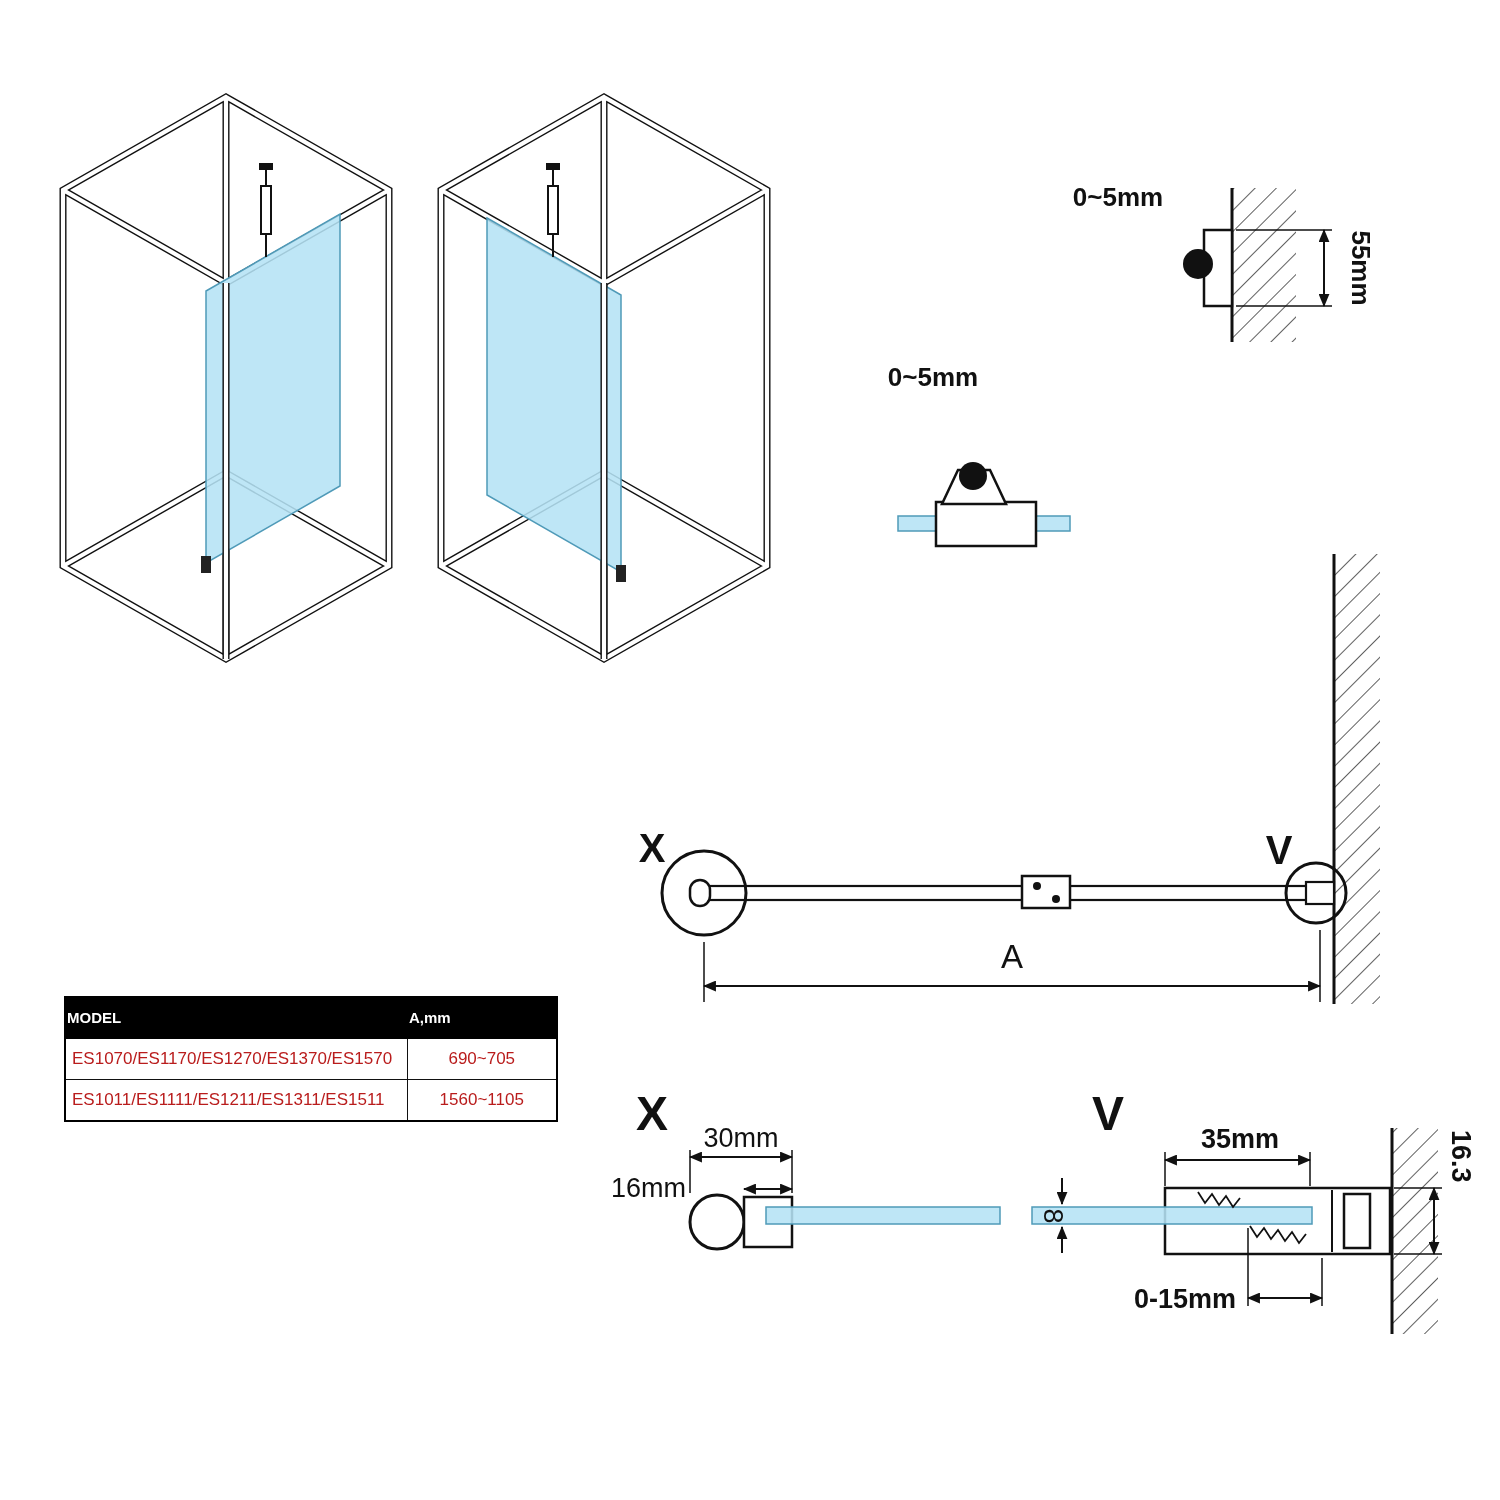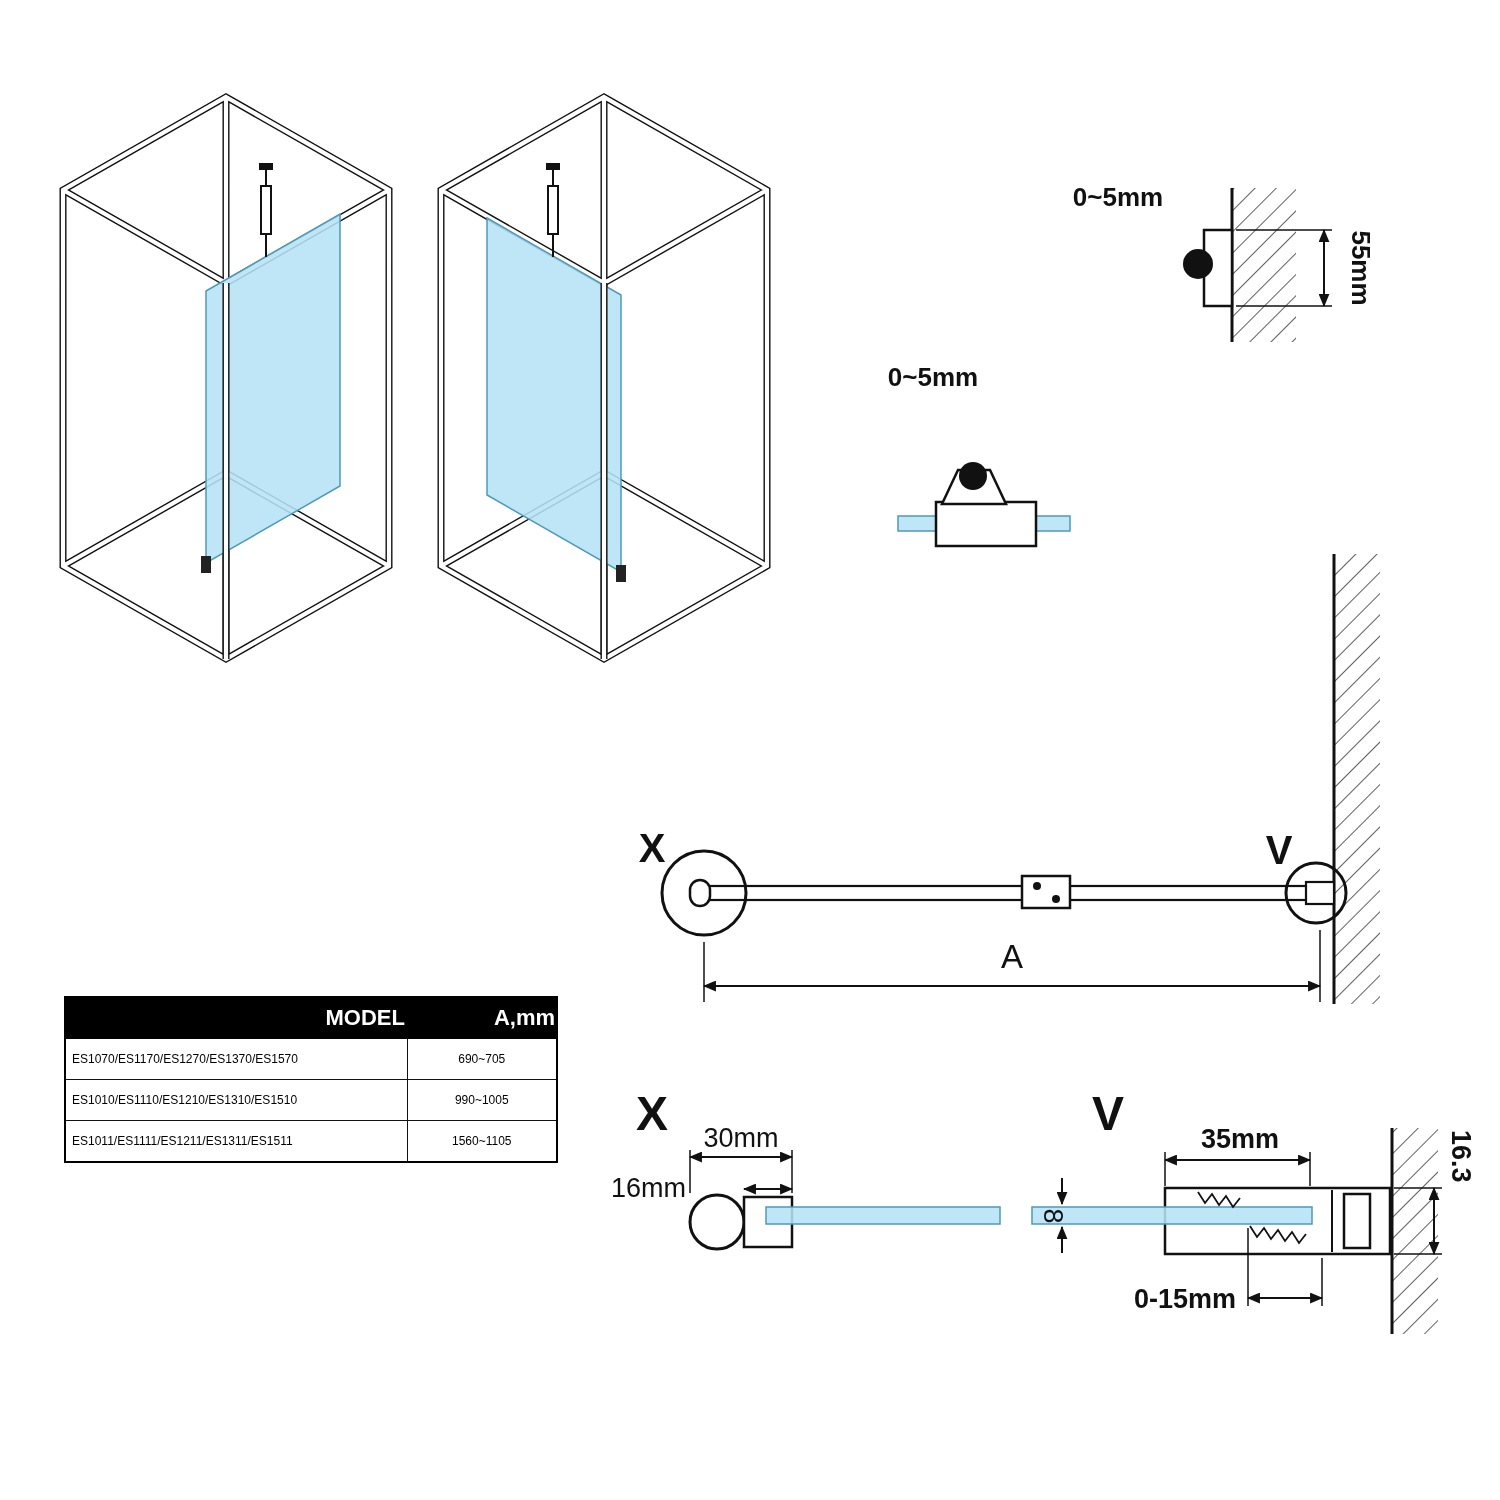--- a/index.html
+++ b/index.html
@@ -24,23 +24,23 @@
   .big-dim{font-size:30px}
   .marker{font-size:40px;font-weight:bold}
   .title{font-size:48px;font-weight:bold}
   .alabel{font-size:33px}
   .dimr{font-size:27px}
   .dimb{font-size:27px;font-weight:bold}
 
   
   .model-table{position:absolute;left:64px;top:996px;width:492px;border-collapse:collapse;
                table-layout:fixed;border:2px solid #000}
-  .model-table th{background:var(--header-bg);color:var(--header-text);font-size:22px;
-                  font-weight:bold;height:37px;border:2px solid #000;text-align:right}
-  .model-table td{border:1.5px solid #111;font-size:12px;height:38px;color:#000000;background:#fff}
+  .model-table th{background:var(--header-bg);color:var(--header-text);font-size:15px;
+                  font-weight:bold;height:37px;border:2px solid #000;text-align:left}
+  .model-table td{border:1.5px solid #111;font-size:17px;height:38px;color:#b91c1c;background:#fff}
   .model-table col.c-model{width:342px}
   .model-table col.c-a{width:150px}
   td.model{padding-left:6px;text-align:left;white-space:nowrap}
   td.aval{text-align:center}
 </style>
 </head>
 <body>
 
 <div class="canvas">
 
@@ -226,23 +226,19 @@
       <th>MODEL</th>
       <th>A,mm</th>
     </tr>
   </thead>
   <tbody>
     <tr>
       <td class="model">ES1070/ES1170/ES1270/ES1370/ES1570</td>
       <td class="aval">690~705</td>
     </tr>
     <tr>
-      <td class="model">ES1010/ES1110/ES1210/ES1310/ES1510</td>
-      <td class="aval">990~1005</td>
-    </tr>
-    <tr>
       <td class="model">ES1011/ES1111/ES1211/ES1311/ES1511</td>
       <td class="aval">1560~1105</td>
     </tr>
   </tbody>
 </table>
 
 </div>
 
 </body></html>

